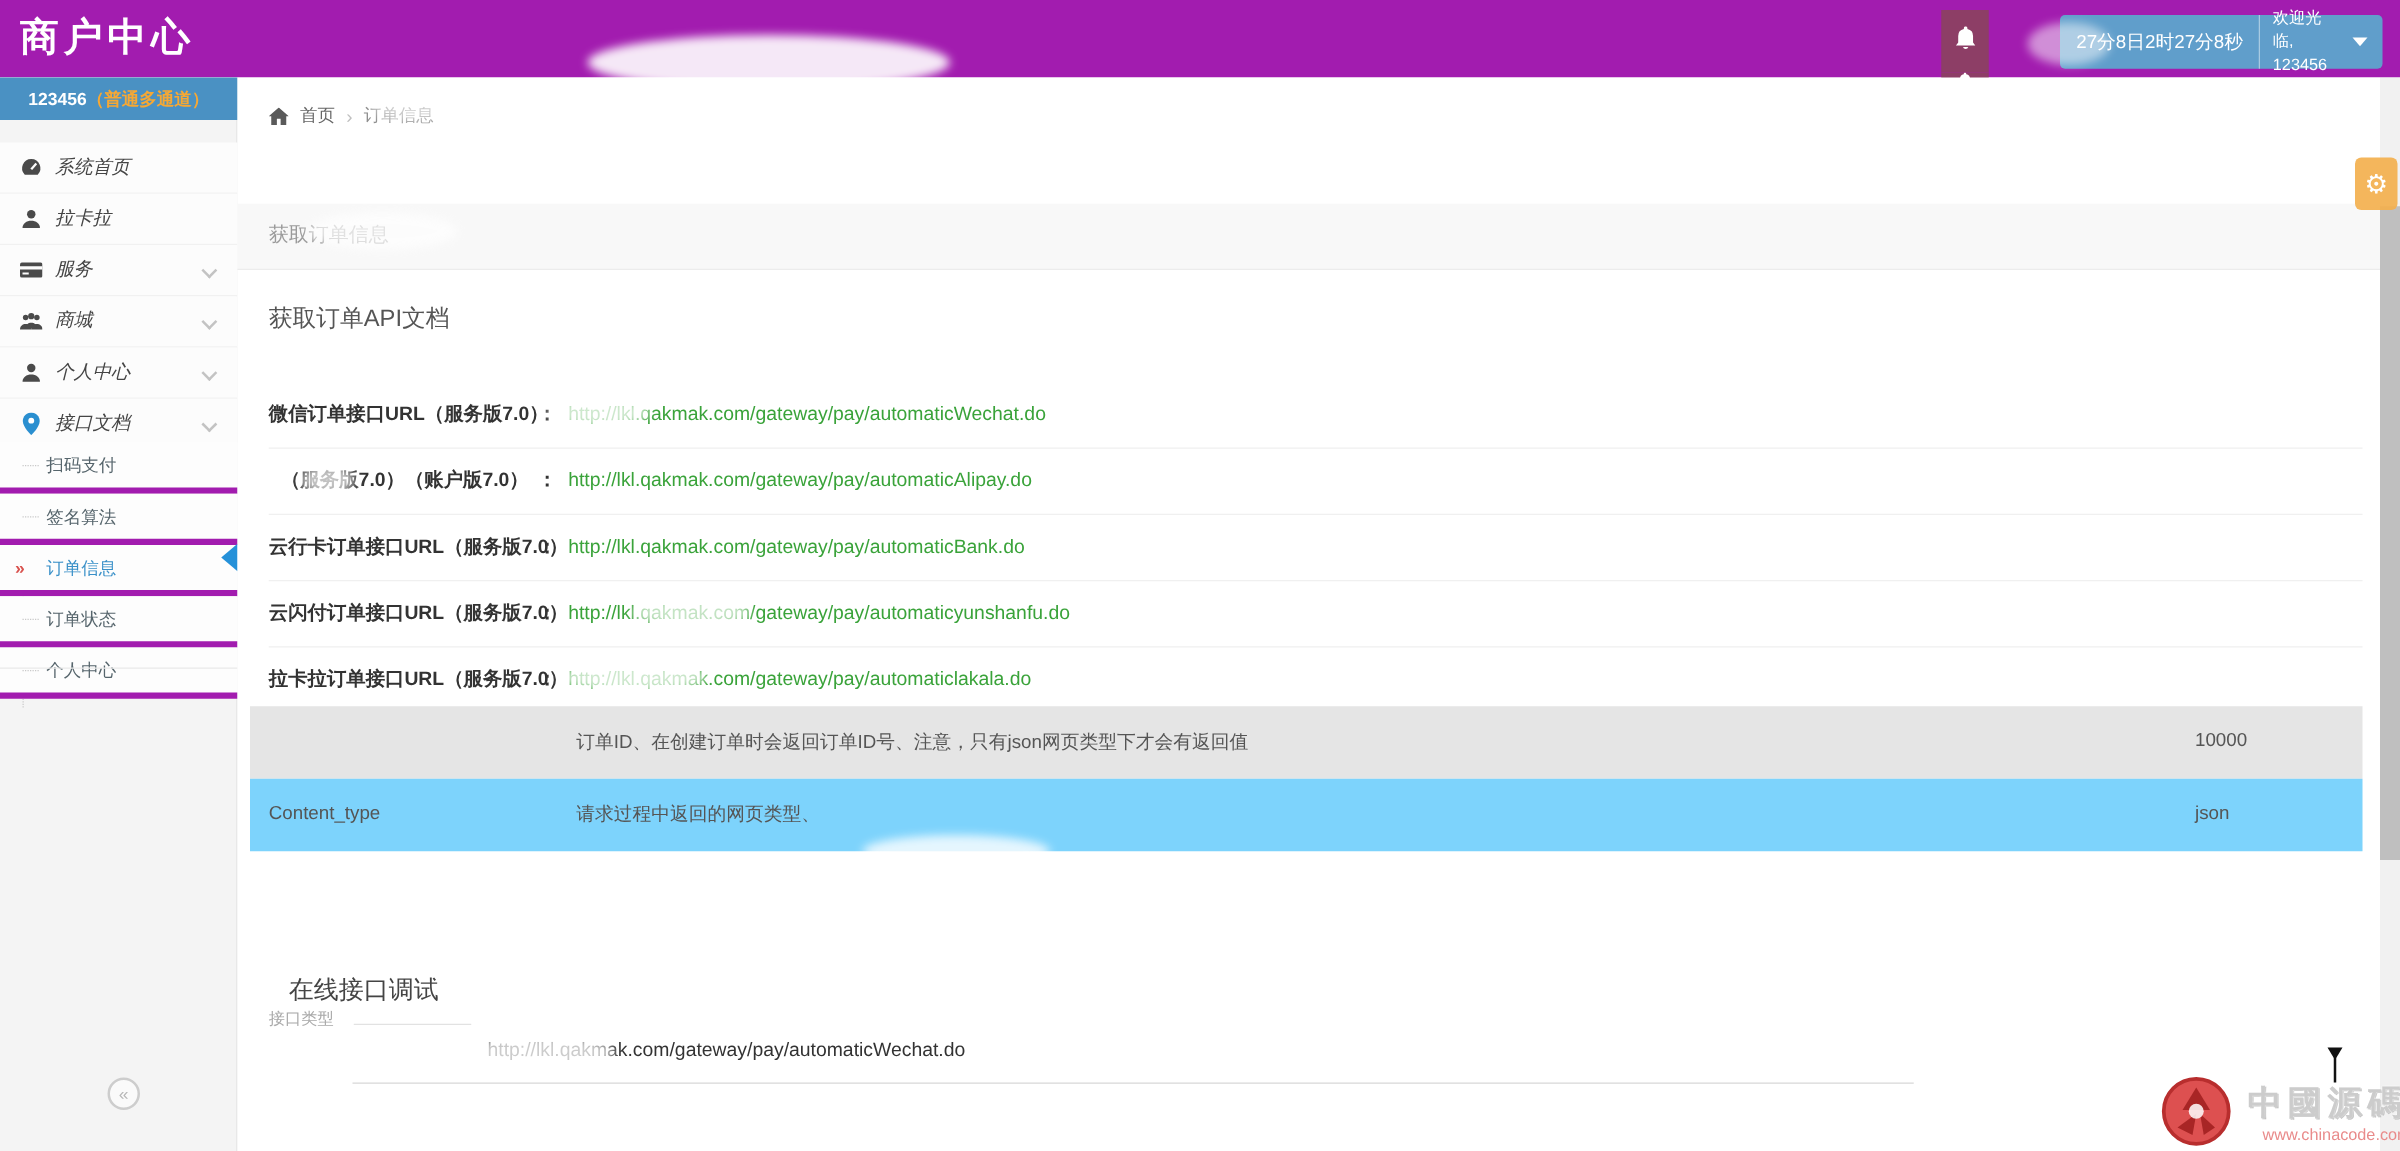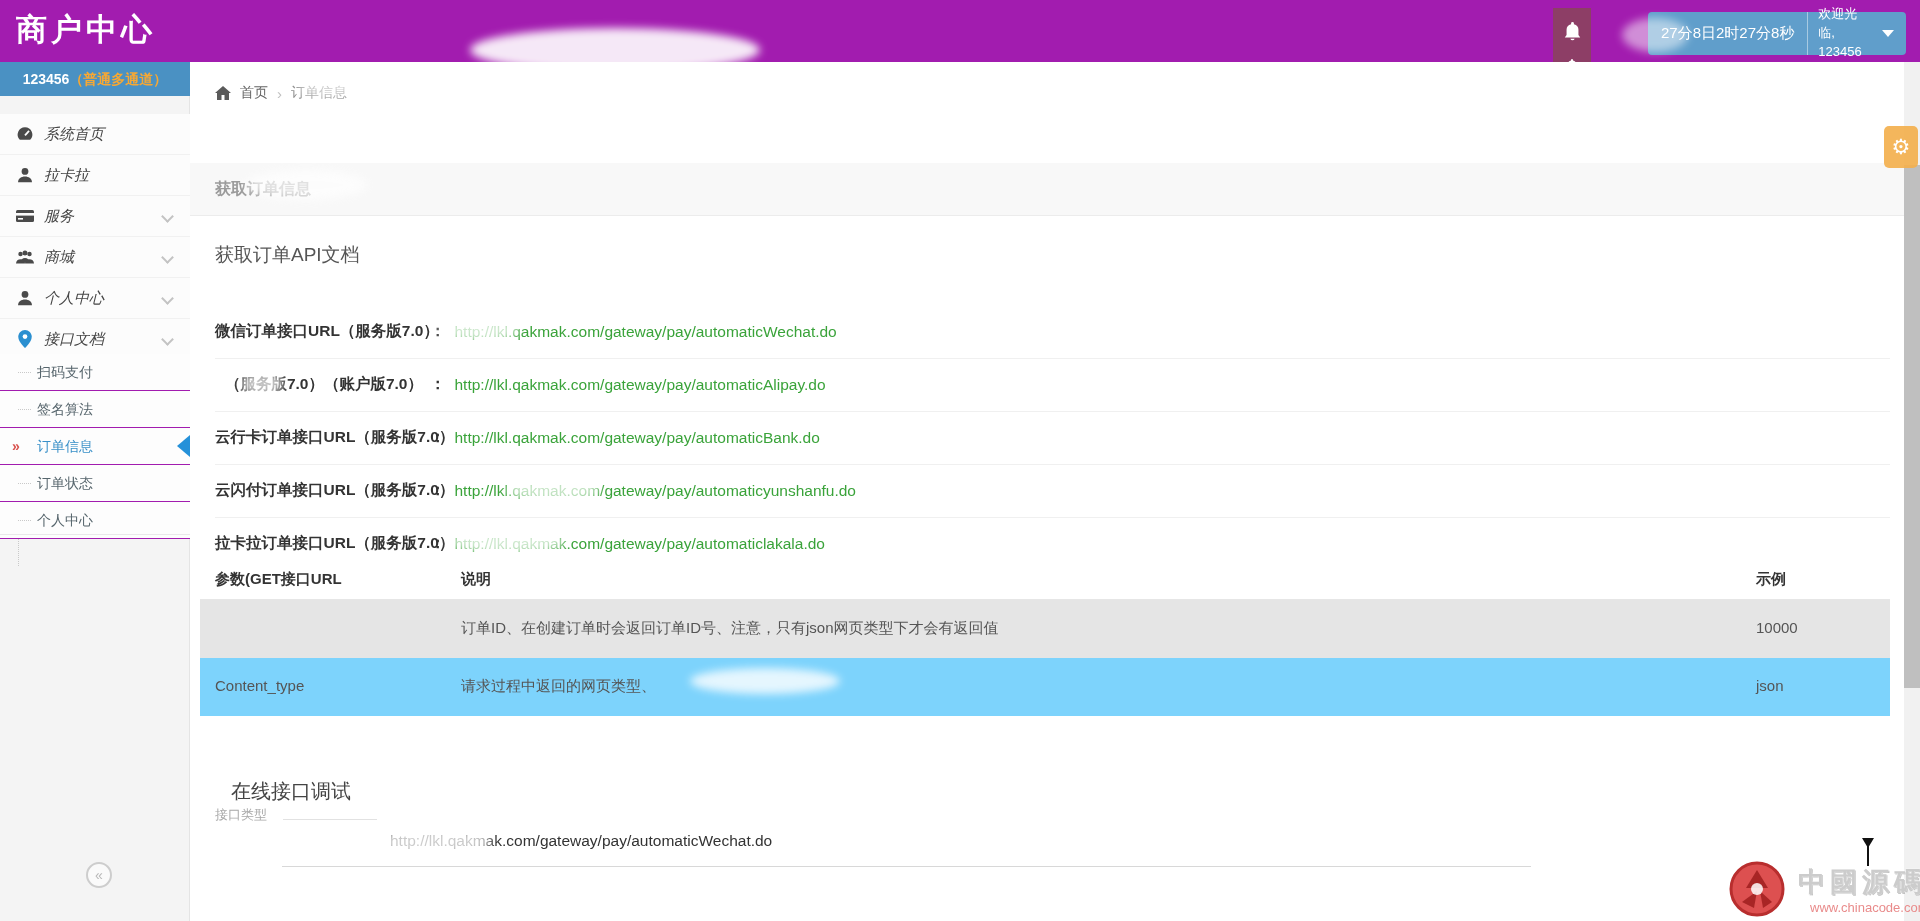--- a/index.html
+++ b/index.html
@@ -29,41 +29,41 @@
               color:#fff;font-size:14px;font-weight:bold;line-height:34px;text-align:center;white-space:nowrap;}
   .user-strip .badge{color:#f6a834;}
   .menu{position:absolute;left:0;top:52px;width:190px;font-style:italic;}
   .mitem{position:relative;height:40px;background:#fcfcfc;border-bottom:1px solid #f1f1f1;cursor:pointer;}
   .mitem .ic{position:absolute;left:16px;top:11px;width:18px;height:18px;}
   .mitem .ic svg{width:18px;height:18px;fill:#4a4a4a;}
   .mitem .lbl{position:absolute;left:44px;top:0;line-height:40px;font-size:15px;color:#454545;white-space:nowrap;}
   .chev{position:absolute;right:18px;top:16px;width:7px;height:7px;
         border-right:2px solid #c3c3c3;border-bottom:2px solid #c3c3c3;transform:rotate(45deg);}
   .submenu{position:absolute;left:0;top:292px;width:190px;}
-  .sitem{position:relative;height:36px;background:#fdfdfd;border-bottom:1px solid #a21caf;cursor:pointer;}
+  .sitem{position:relative;height:36px;background:#fdfdfd;border-bottom:5px solid #a21caf;cursor:pointer;}
   .sitem .slbl{position:absolute;left:37px;top:0;line-height:36px;font-size:14px;color:#56656c;white-space:nowrap;}
   .sitem.active .slbl{color:#3990c8;}
   .sitem .tick{position:absolute;left:18px;top:18px;width:13px;border-top:1px dotted #c9c9c9;}
   .sitem .mark{position:absolute;left:12px;top:0;line-height:36px;font-size:14px;font-weight:bold;color:#d9534f;}
   .treeline{position:absolute;left:18px;top:292px;height:212px;border-left:1px dotted #c9c9c9;}
   .submenu-end{position:absolute;left:0;top:472px;width:190px;border-top:1px solid #e9e9e9;}
   .collapse-btn{position:absolute;left:86px;top:800px;width:26px;height:26px;border:2px solid #cdcdcd;
                 border-radius:50%;color:#b8b8b8;font-size:14px;line-height:23px;text-align:center;
                 background:#fafafa;cursor:pointer;box-sizing:border-box;}
 
   
   .content{position:absolute;left:190px;top:62px;width:1714px;height:859px;background:#fff;}
   .breadcrumb{position:absolute;left:25px;top:22px;display:flex;align-items:center;gap:9px;
               font-size:14px;color:#666;}
   .breadcrumb svg{width:16px;height:14px;fill:#5a5a5a;}
   .breadcrumb .sep{color:#c0c0c0;font-size:15px;}
   .breadcrumb .cur{color:#8d8d8d;}
   .panel-strip{position:absolute;left:0;top:101px;width:1714px;height:52px;background:#f8f8f8;
                border-bottom:1px solid #ececec;}
-  .panel-strip .ptitle{margin:0 0 0 25px;line-height:52px;font-size:16px;color:#9b9b9b;font-weight:bold;}
+  .panel-strip .ptitle{margin:0 0 0 25px;line-height:52px;font-size:16px;color:#9b9b9b;font-weight:normal;}
   .api-heading{position:absolute;left:25px;top:180px;font-size:19px;color:#555;font-weight:normal;margin:0;}
   .api-row{position:absolute;left:25px;width:1675px;height:53px;display:flex;align-items:center;
            border-bottom:1px solid #f0f0f0;}
   .api-label{width:208px;text-align:right;font-size:15.5px;font-weight:bold;color:#333;white-space:nowrap;}
   .api-colon{margin:0 9px 0 7px;font-size:15.5px;font-weight:bold;color:#333;}
   .api-url{font-size:15.5px;color:#3aa33a;cursor:pointer;white-space:nowrap;}
 
   .ptable{position:absolute;left:10px;top:503px;width:1690px;}
   .trow{position:relative;width:1690px;}
   .thead-row{height:34px;border-bottom:1px solid #e6e6e6;}
@@ -270,25 +270,20 @@
       <span class="api-colon">：</span>
       <span class="api-url">http://lkl.qakmak.com/gateway/pay/automaticyunshanfu.do</span>
     </div>
     <div class="api-row" style="top:455px;border-bottom:none;">
       <span class="api-label">拉卡拉订单接口URL（服务版7.0）</span>
       <span class="api-colon">：</span>
       <span class="api-url">http://lkl.qakmak.com/gateway/pay/automaticlakala.do</span>
     </div>
 
     <div class="ptable">
-      <div class="trow thead-row">
-        <span class="th c1">参数(GET接口URL</span>
-        <span class="th c2">说明</span>
-        <span class="th c3">示例</span>
-      </div>
       <div class="trow row1">
         <span class="td c1"></span>
         <span class="td c2">订单ID、在创建订单时会返回订单ID号、注意，只有json网页类型下才会有返回值</span>
         <span class="td c3">10000</span>
       </div>
       <div class="trow row2">
         <span class="td c1">Content_type</span>
         <span class="td c2">请求过程中返回的网页类型、</span>
         <span class="td c3">json</span>
       </div>

